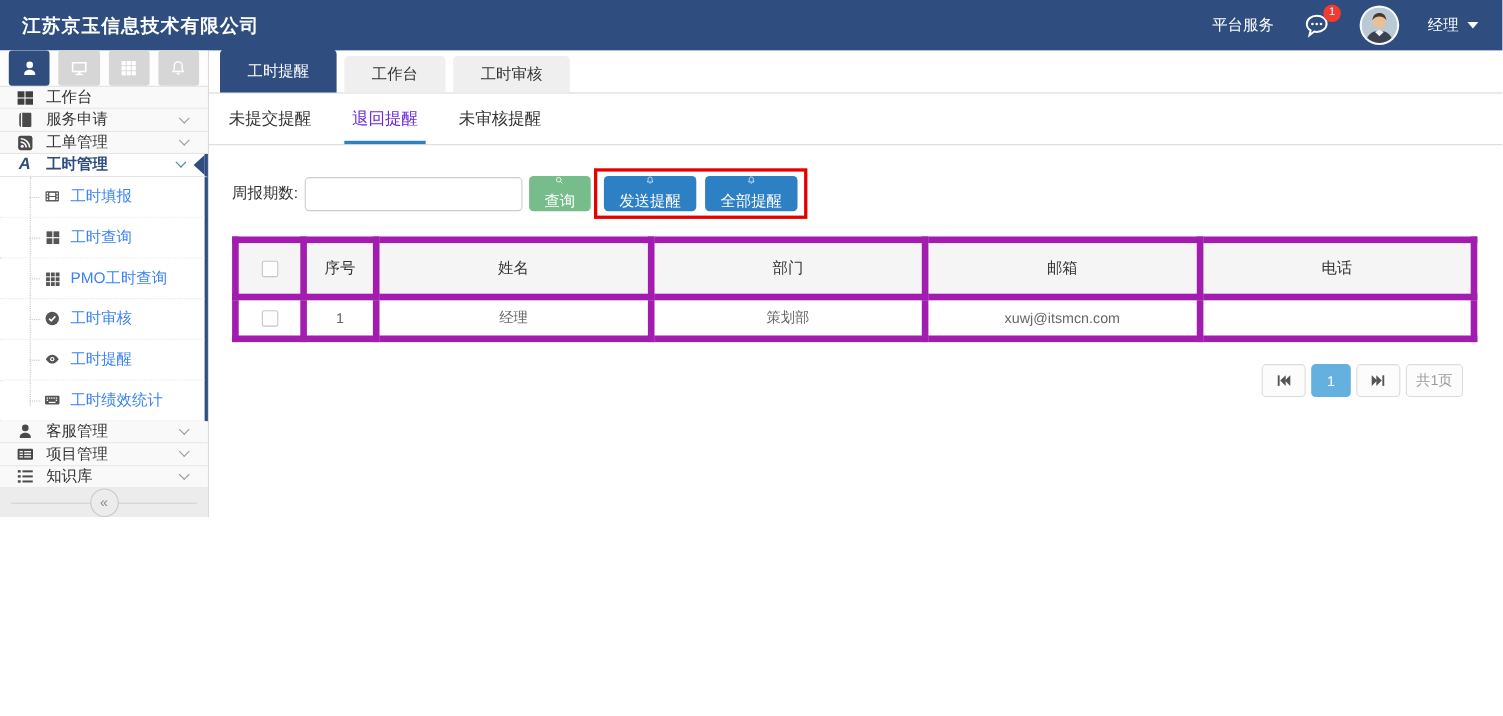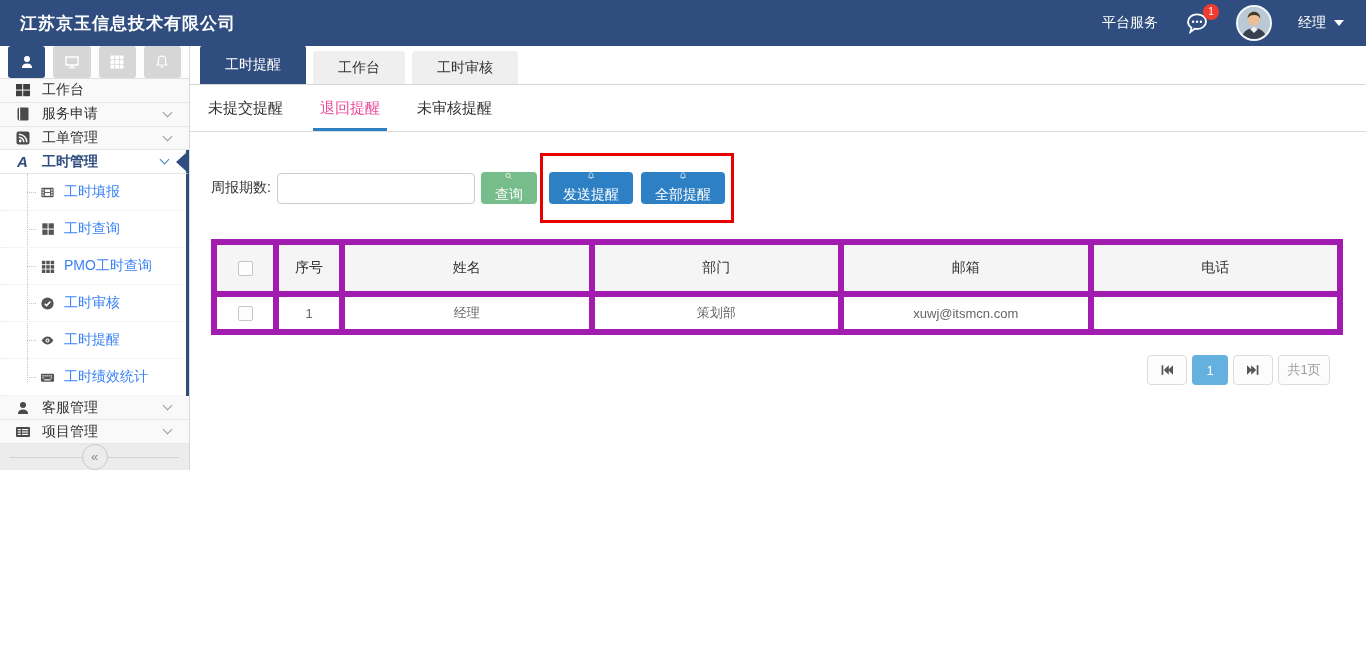--- a/index.html
+++ b/index.html
@@ -47,29 +47,29 @@
   .collapse-btn { position:relative; width:26px; height:26px; border-radius:50%; border:1px solid #c9c9c9; background:#ececec; color:#8a8a8a; font-size:13px; line-height:23px; text-align:center; cursor:pointer; }
   .sidebar-filler { flex:1; background:#ececec; }
 
   
   .content { flex:1; background:#fff; display:flex; flex-direction:column; min-width:0; }
   .tab-bar { height:39px; border-bottom:1px solid #d9d9d9; display:flex; align-items:flex-end; padding-left:10px; gap:7px; flex:none; }
   .tab { height:33px; line-height:33px; padding:0 25px; background:#efefef; color:#333; font-size:14px; border-radius:4px 4px 0 0; cursor:pointer; }
   .tab.active { height:39px; line-height:39px; background:#2f4d7e; color:#fff; }
   .subtab-bar { height:47px; border-bottom:1px solid #dcdcdc; display:flex; align-items:stretch; padding-left:18px; gap:37px; flex:none; }
   .subtab { display:flex; align-items:center; font-size:15px; color:#333; cursor:pointer; position:relative; }
-  .subtab.active { color:#ec4899; }
+  .subtab.active { color:#6d28d9; }
   .subtab.active::after { content:""; position:absolute; left:-7px; right:-7px; bottom:0; height:3px; background:#2e80c4; }
 
   .query-row { display:flex; align-items:center; margin:21px 0 0 21px; flex:none; }
   .query-label { font-size:14px; color:#333; margin-right:6px; }
   .query-input { width:198px; height:31px; border:1px solid #ccc; border-radius:4px; padding:0 8px; font-size:14px; color:#333; outline:none; }
   .btn { height:32px; border:none; border-radius:4px; color:#fff; font-size:14px; display:inline-flex; align-items:center; gap:6px; padding:0 14px; cursor:pointer; font-family:inherit;flex-direction:column; }
   .btn-green { background:#76bd8b; margin-left:6px; }
-  .annotation-box { border:3px solid #e60000; display:flex; gap:8px; padding:16px 6px; margin-left:3px; }
+  .annotation-box { border:3px solid #e60000; display:flex; gap:8px; padding:4px 6px; margin-left:3px; }
   .btn-blue { background:#2e80c4; }
 
   .data-table { margin:16px 23px 0 21px; border-collapse:collapse; width:1132px; table-layout:fixed; flex:none; }
   .data-table th, .data-table td { border:6px solid #a21caf; text-align:center; }
   .data-table th { height:52px; background:#f5f5f5; font-size:14px; color:#333; font-weight:normal; }
   .data-table td { height:38px; background:#fff; font-size:13px; color:#666; }
   .col-check { width:62px; } .col-seq { width:66px; }
   .cell-seq { color:#8a9bb0; }
   .checkbox { width:15px; height:15px; appearance:none; -webkit-appearance:none; border:1px solid #c6c6c6; border-radius:2px; background:#fdfdfd; cursor:pointer; vertical-align:middle; }
 
@@ -294,20 +294,34 @@
                 <rect x="2.8" y="5" width="3" height="1.2"></rect>
                 <rect x="2.8" y="7.4" width="3" height="1.2"></rect>
                 <rect x="2.8" y="9.8" width="3" height="1.2"></rect>
                 <rect x="7" y="5" width="6.2" height="1.2"></rect>
                 <rect x="7" y="7.4" width="6.2" height="1.2"></rect>
                 <rect x="7" y="9.8" width="6.2" height="1.2"></rect>
               </g>
             </svg>
           </span>
         <span class="mi-label">项目管理</span>
+        <span class="chev"></span>
+      </div>
+      <div class="menu-item">
+        <span class="mi-icon">
+            <svg width="16" height="16" viewBox="0 0 16 16" fill="currentColor">
+              <rect x="1.2" y="2.4" width="2.6" height="2.2"></rect>
+              <rect x="1.2" y="7" width="2.6" height="2.2"></rect>
+              <rect x="1.2" y="11.6" width="2.6" height="2.2"></rect>
+              <rect x="5.4" y="2.6" width="9.4" height="1.8"></rect>
+              <rect x="5.4" y="7.2" width="9.4" height="1.8"></rect>
+              <rect x="5.4" y="11.8" width="9.4" height="1.8"></rect>
+            </svg>
+          </span>
+        <span class="mi-label">知识库</span>
         <span class="chev"></span>
       </div>
 
       <div class="collapse-row">
         <button class="collapse-btn">«</button>
       </div>
       <div class="sidebar-filler"></div>
     </div>
 
     <div class="content">

